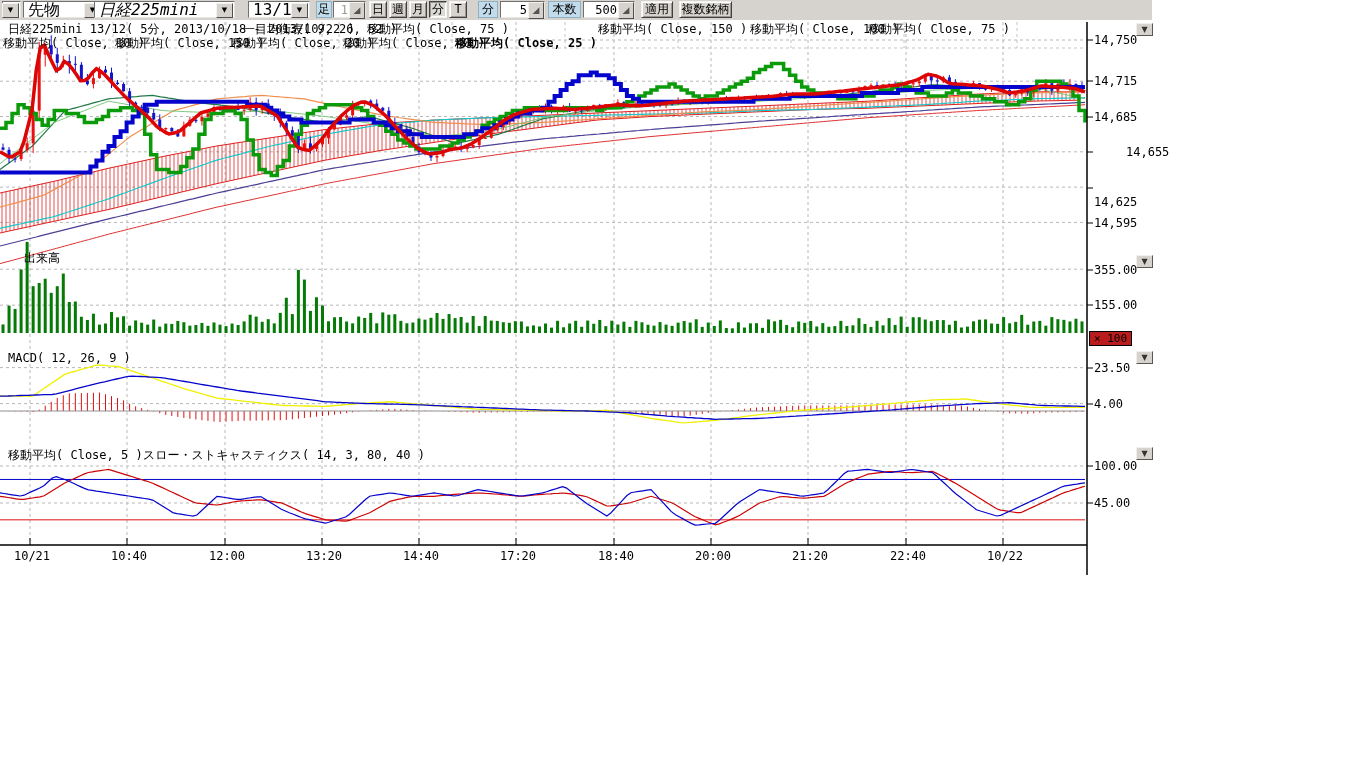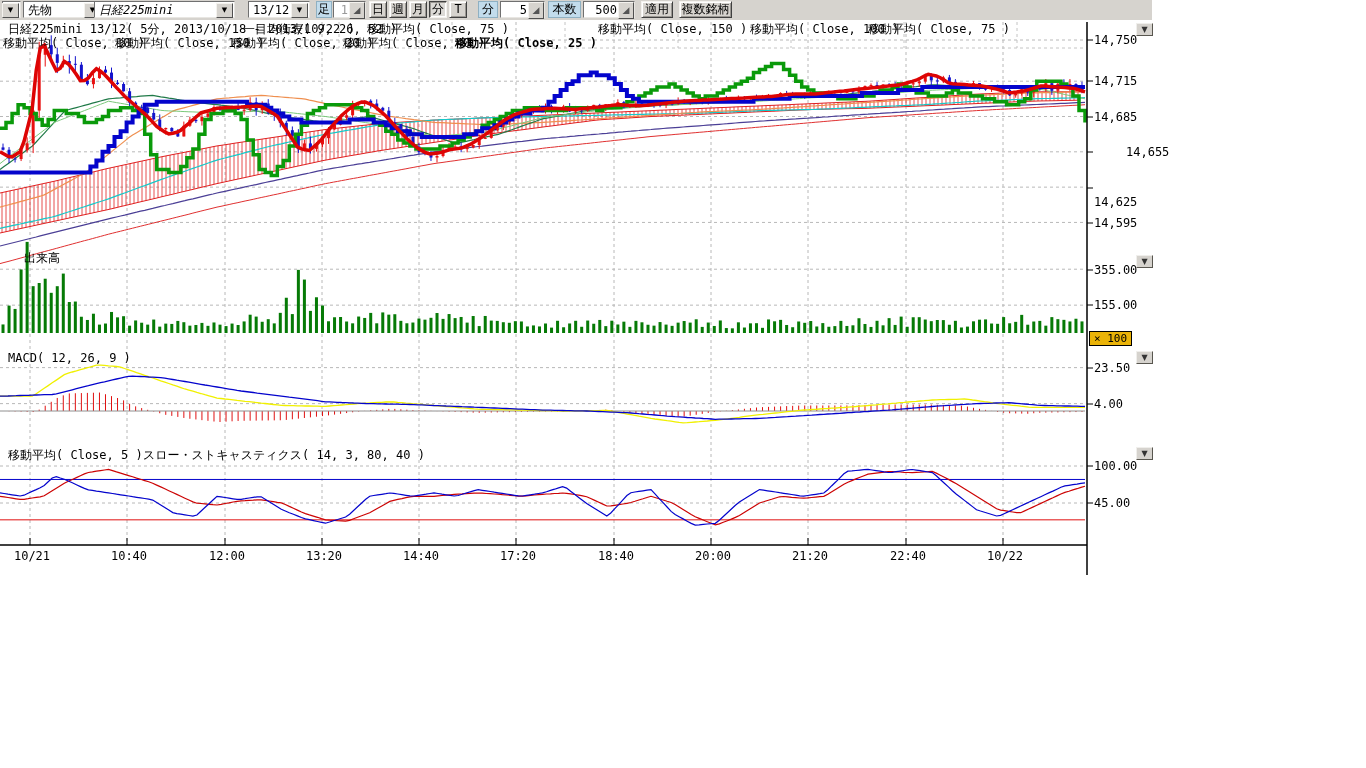--- a/index.html
+++ b/index.html
@@ -2,21 +2,21 @@
 <html><head>
 <meta charset="utf-8">
 <style>
   html,body{margin:0;padding:0;background:#fff;}
   body{width:1366px;height:768px;position:relative;overflow:hidden;
        font-family:"DejaVu Sans Mono","Liberation Mono",monospace;color:#000;}
   
   .toolbar{position:absolute;left:0;top:0;width:1152px;height:20px;background:#d6d3ce;}
   .combo{position:absolute;top:1px;height:17px;background:#fff;
          border:1px solid;border-color:#707070 #e8e6e2 #e8e6e2 #707070;box-sizing:border-box;}
-  .combo .ctxt{position:absolute;left:4px;top:1px;font-size:12px;line-height:14px;white-space:nowrap;}
+  .combo .ctxt{position:absolute;left:4px;top:1px;font-size:16px;line-height:14px;white-space:nowrap;}
   .combo .arr{position:absolute;right:1px;top:1px;width:15px;height:13px;background:#d6d3ce;
               border:1px solid;border-color:#f4f2ee #505050 #505050 #f4f2ee;
               font-size:7px;line-height:12px;text-align:center;font-family:"DejaVu Sans",sans-serif;}
   .spin{position:absolute;top:1px;height:17px;background:#fff;
         border:1px solid;border-color:#707070 #e8e6e2 #e8e6e2 #707070;box-sizing:border-box;}
   .spin .stxt{position:absolute;right:17px;top:1px;font-size:12px;line-height:14px;}
   .spin .sg{color:#9a9a9a;}
   .spin .knob{position:absolute;right:0px;top:0px;width:14px;height:15px;background:#d6d3ce;
               border:1px solid;border-color:#f4f2ee #505050 #505050 #f4f2ee;
               font-size:9px;line-height:14px;text-align:center;color:#555;font-family:"DejaVu Sans",sans-serif;}
@@ -29,21 +29,21 @@
   .bluelab{position:absolute;top:1px;height:17px;background:#c2dcec;
            border:1px solid #8fb0c2;font-size:12px;line-height:15px;text-align:center;box-sizing:border-box;}
   
   .cl{position:absolute;font-size:12px;line-height:12px;white-space:pre;}
   .al{position:absolute;font-size:12px;line-height:12px;white-space:pre;}
   .xl{position:absolute;font-size:12px;line-height:12px;width:48px;text-align:center;}
   .panearrow{position:absolute;left:1136px;width:17px;height:13px;background:#d6d3ce;
              border:1px solid;border-color:#f0efec #58564f #58564f #f0efec;
              font-size:8px;line-height:12px;text-align:center;color:#333;
              font-family:"DejaVu Sans",sans-serif;box-sizing:border-box;}
-  .mult{position:absolute;left:1089px;top:331px;width:43px;height:15px;background:#eab308;
+  .mult{position:absolute;left:1089px;top:331px;width:43px;height:15px;background:#b91c1c;
         border:1px solid #000;font-size:11px;line-height:14px;text-align:center;box-sizing:border-box;}
   svg{position:absolute;left:0;top:0;}
 </style>
 </head>
 <body>
 
 <svg id="svg" width="1366" height="768">
   <defs>
     <pattern id="hatch" width="4" height="4" patternUnits="userSpaceOnUse">
       <path d="M2 0 V4" stroke="#e02020" stroke-width="0.8"></path>

